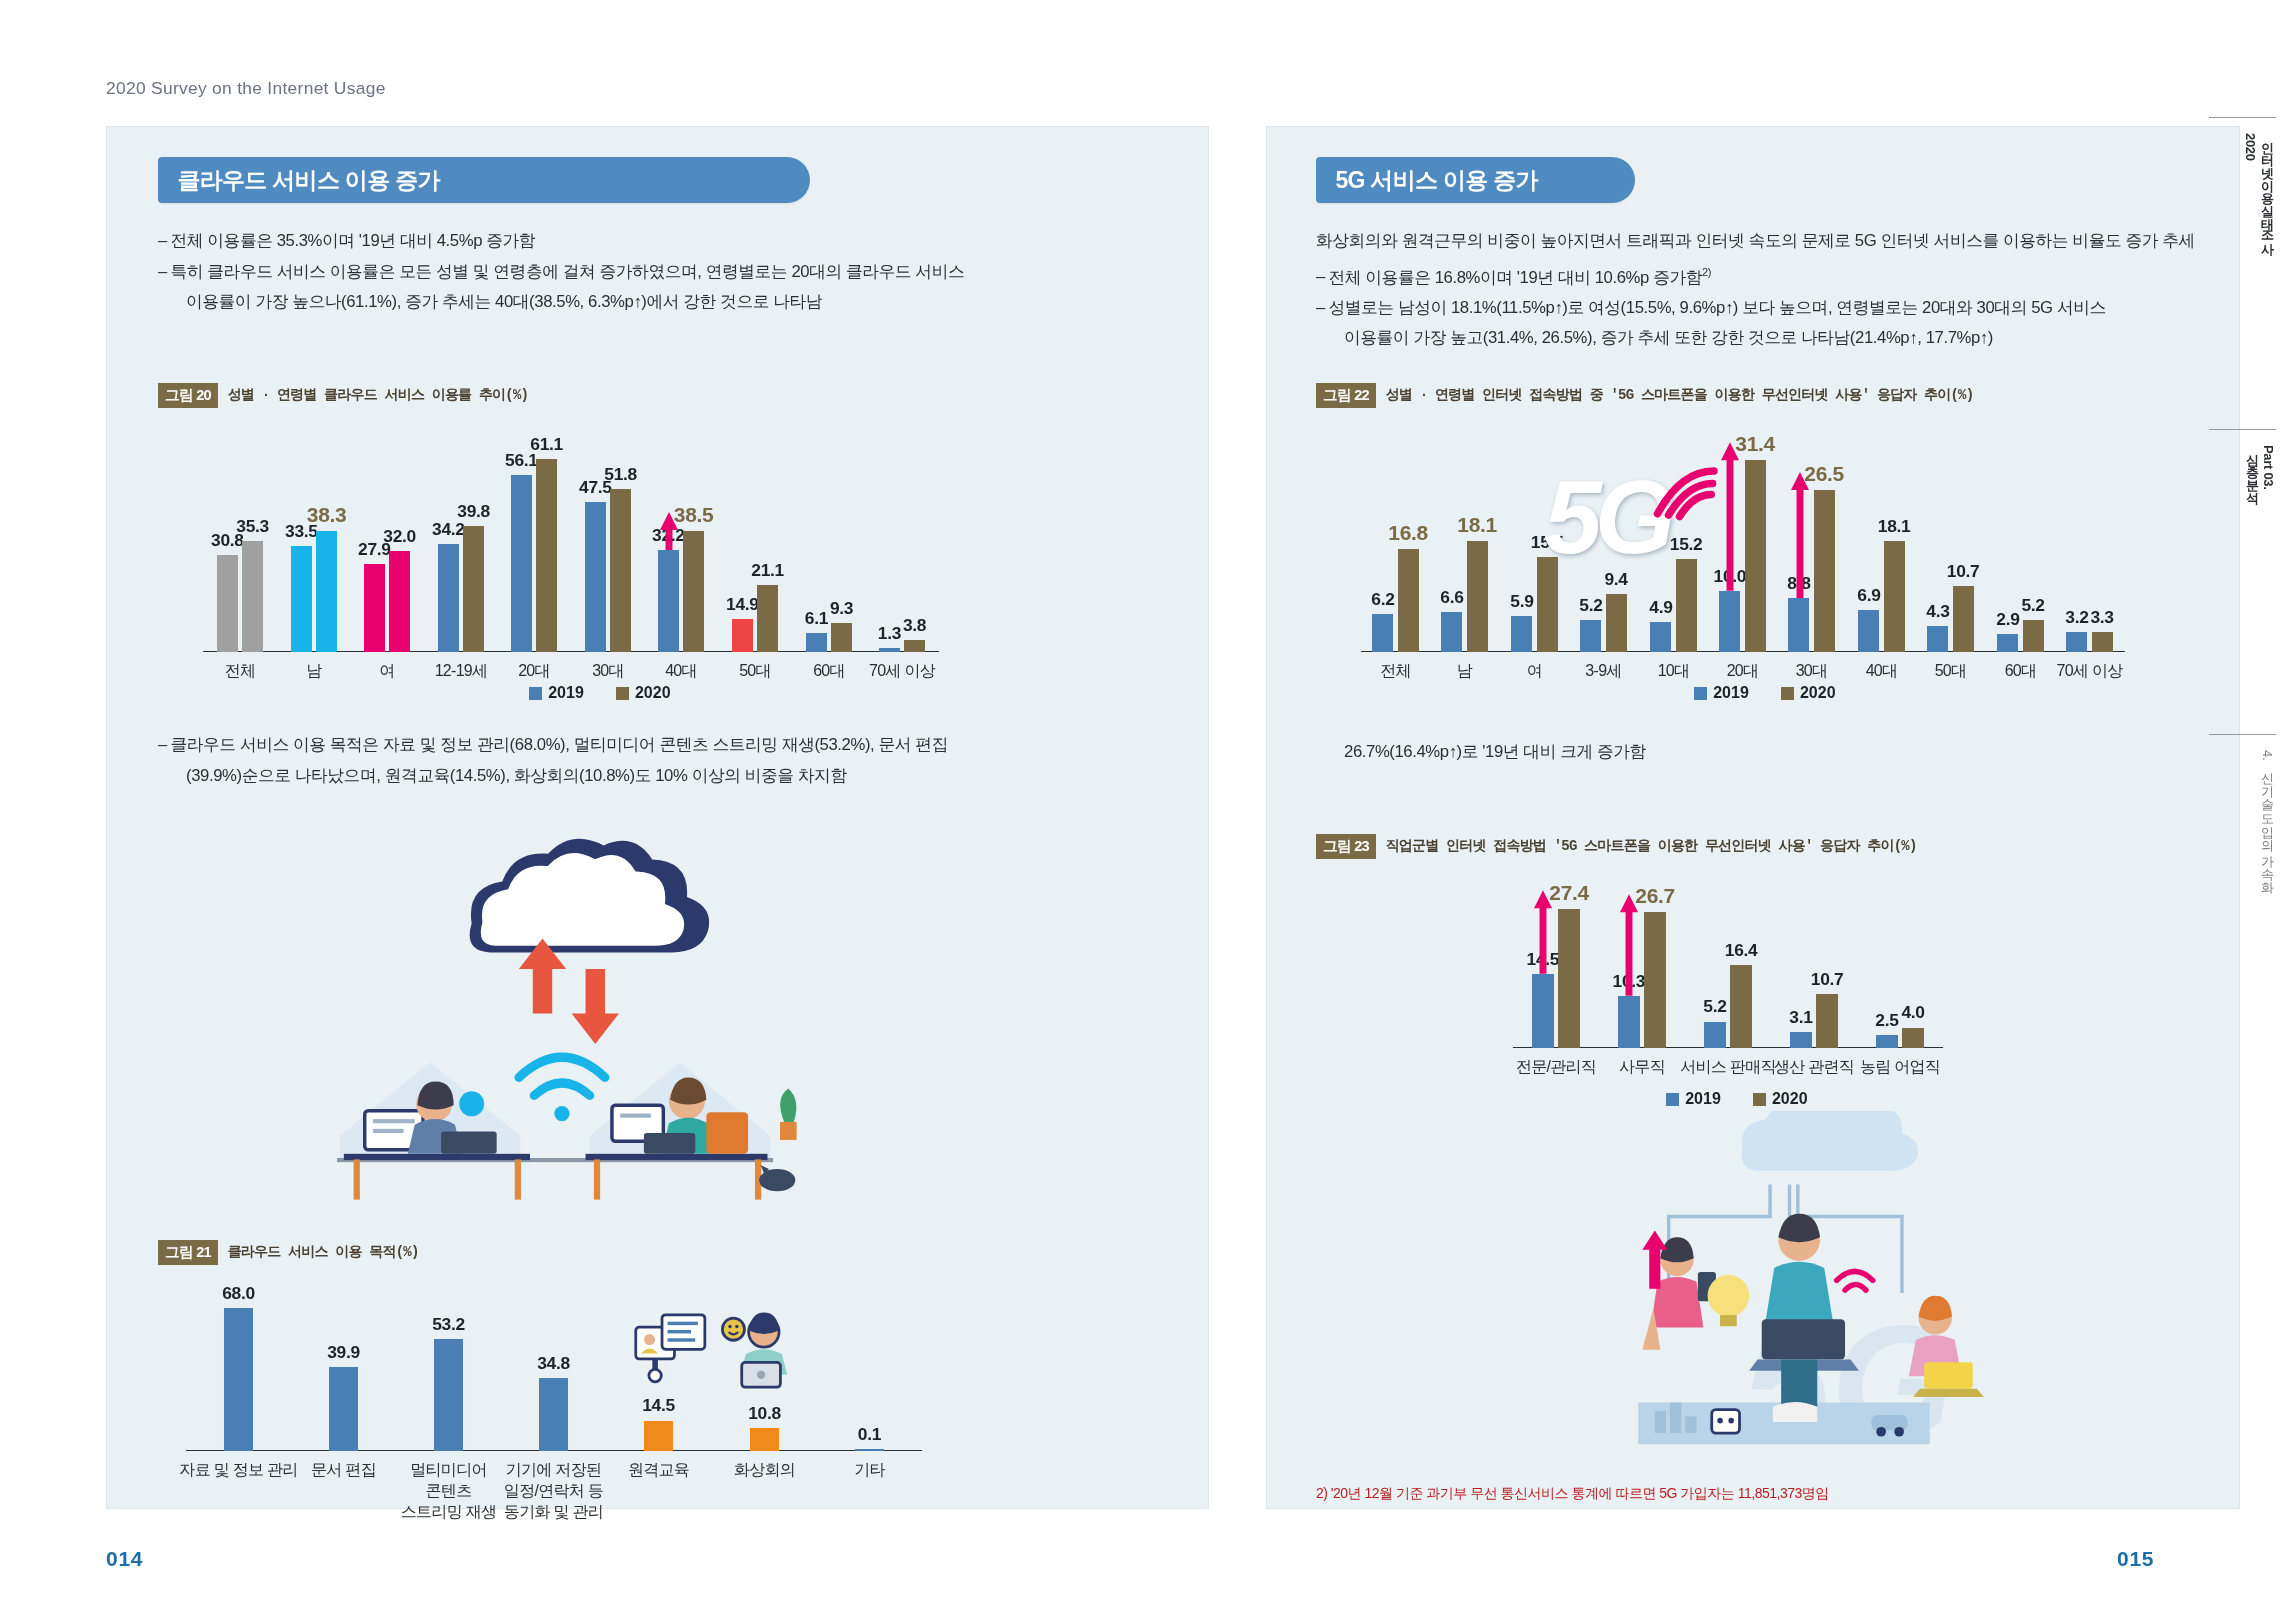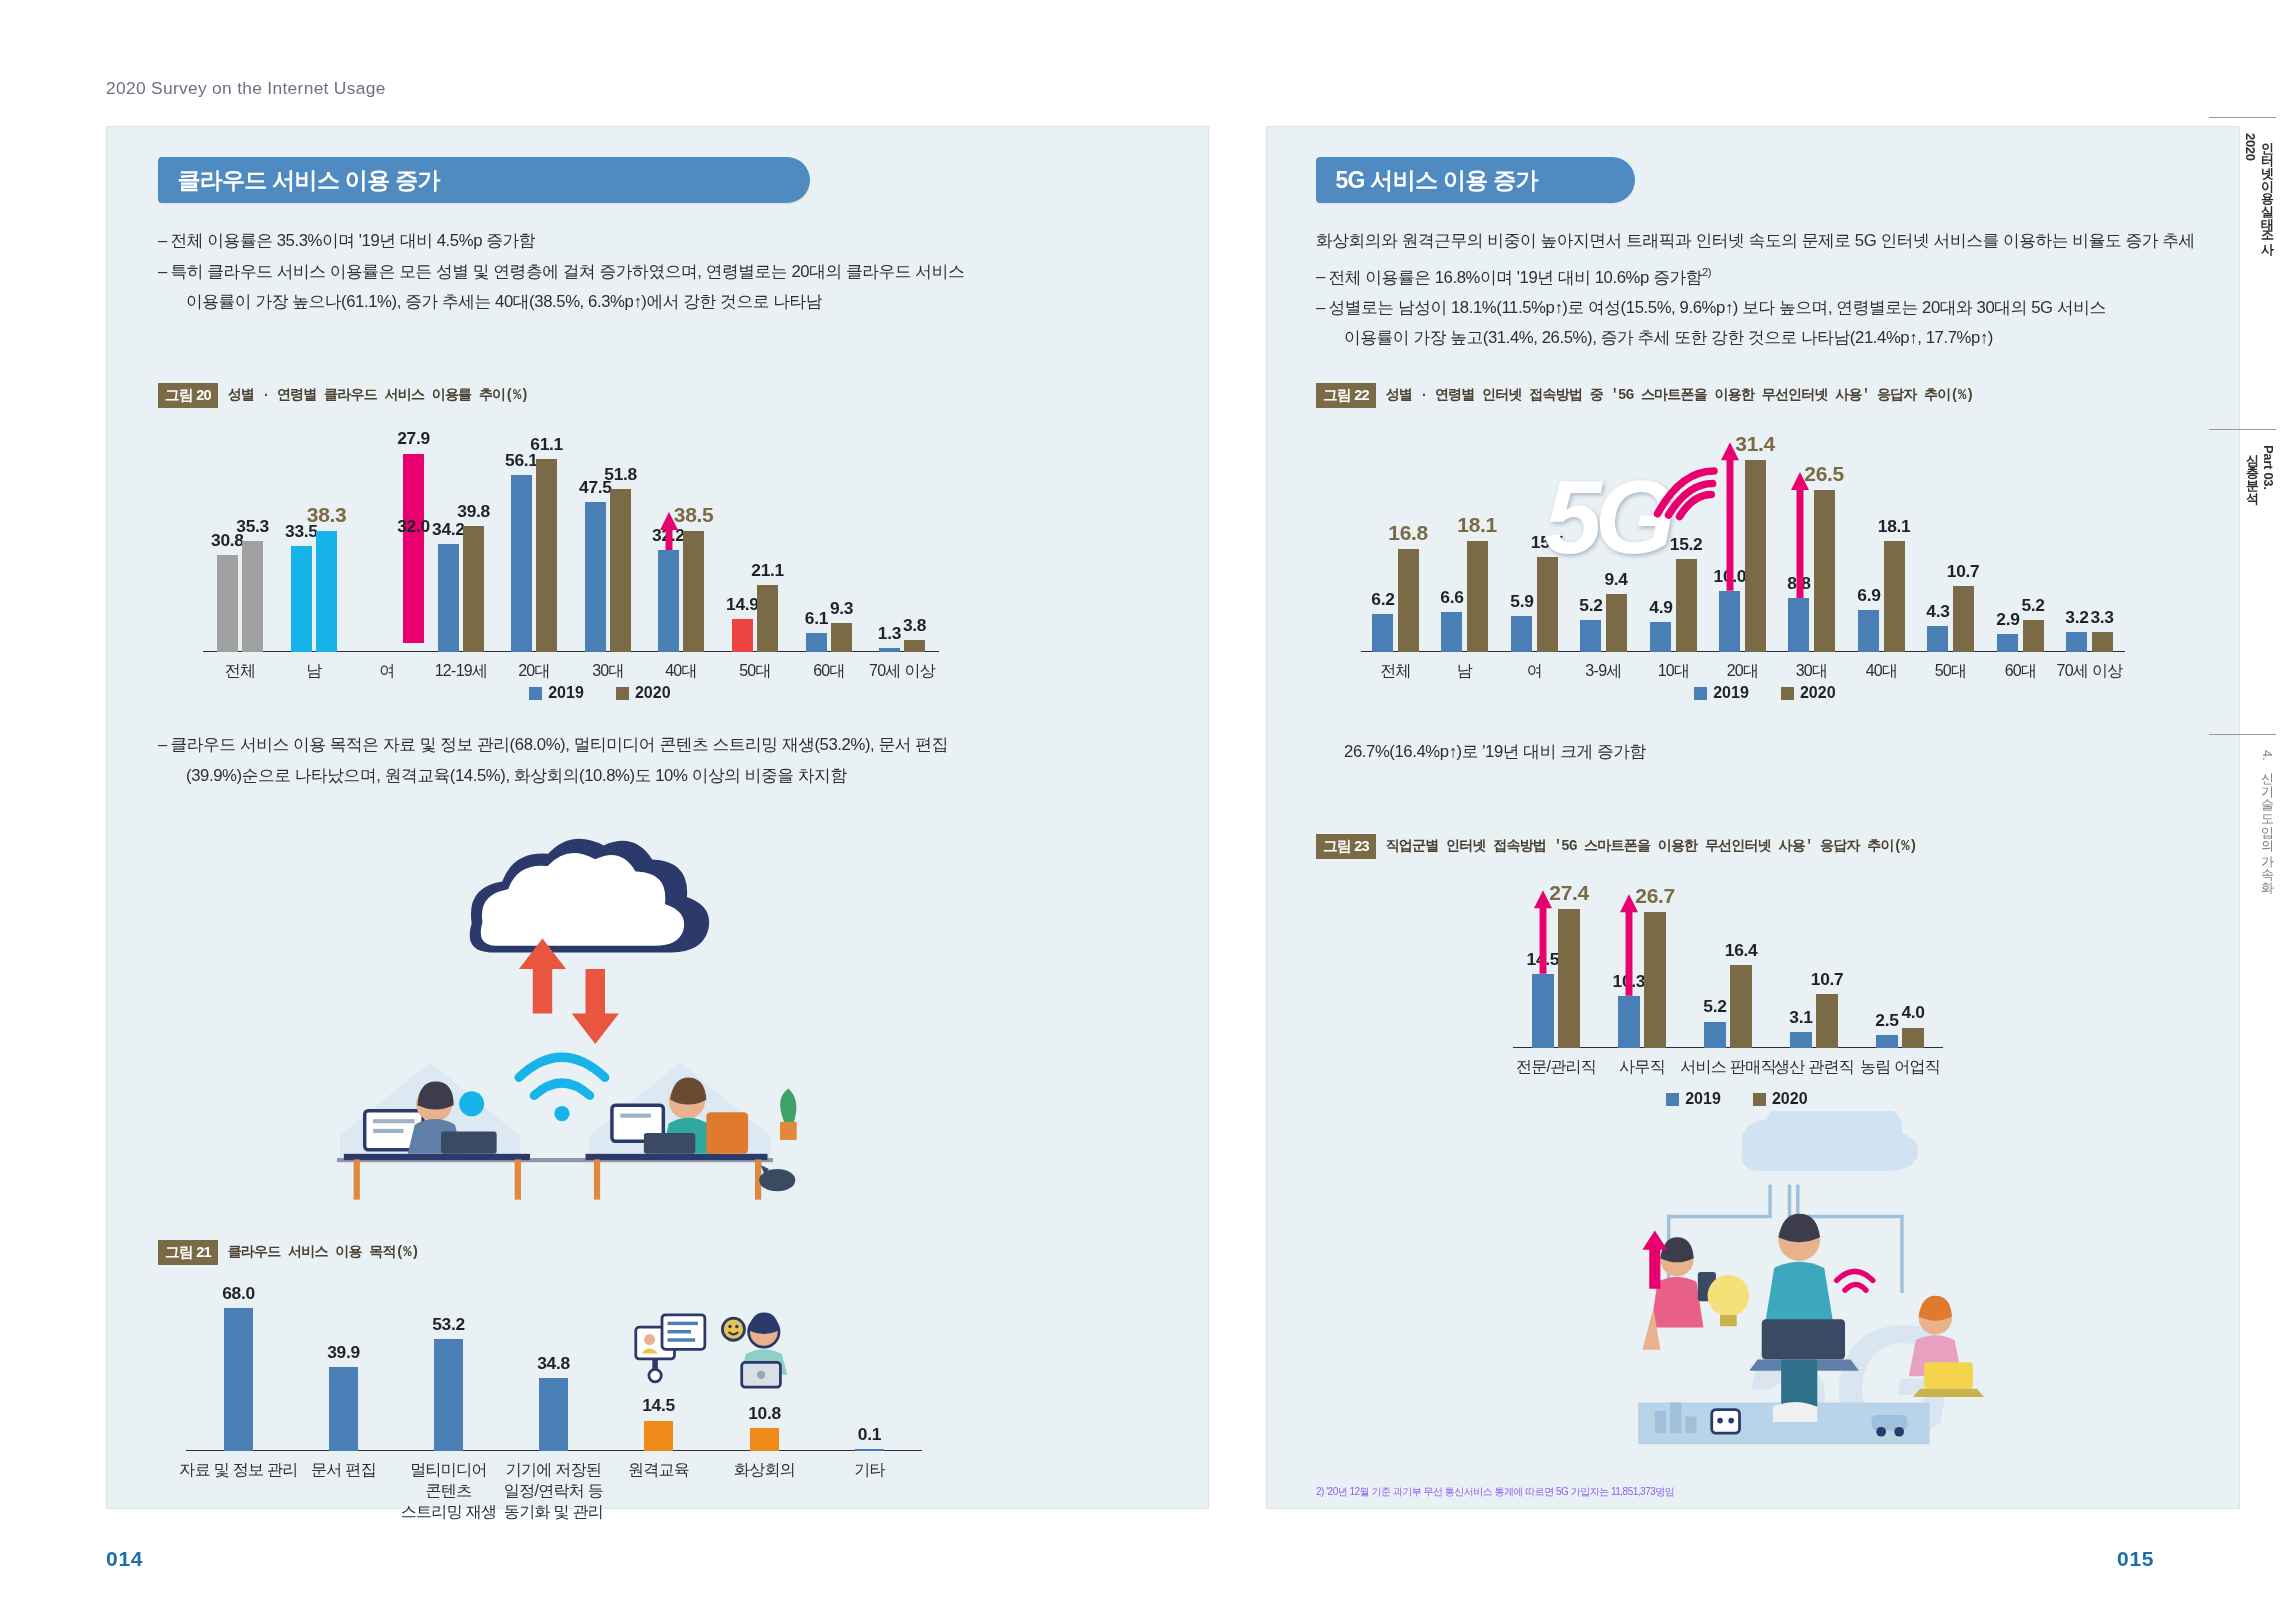--- a/index.html
+++ b/index.html
@@ -48,21 +48,21 @@
   .arrow svg{display:block;}
 
   
   .pageno{position:absolute;font-size:21px;font-weight:bold;color:#1b6ea8;letter-spacing:0.7px;}
 
   
   .sidetab{position:absolute;left:2209px;width:67px;writing-mode:vertical-rl;text-orientation:mixed;
            font-size:13px;color:#7d7d7d;letter-spacing:-0.3px;border-top:1.4px solid #9a9a9a;padding-top:15.3px;}
   .sidetab.dark{color:#2b2f33;font-weight:bold;}
 
-  .footnote{position:absolute;font-size:10px;color:#8b5cf6;letter-spacing:-0.5px;text-align:center;}
+  .footnote{position:absolute;font-size:14px;color:#b91c1c;letter-spacing:-0.5px;text-align:center;}
 
   
   .illus{position:absolute;}
   .big5g{position:absolute;font-size:104px;font-weight:bold;color:#ffffff;
          text-shadow:1.4px 2.1px 4.2px rgba(90,110,130,.45);letter-spacing:-7px;font-style:italic;}
 </style>
 </head>
 <body>
 
 <div class="page">
@@ -100,21 +100,21 @@
         </div>
         <div class="grp" style="left: 74px; width: 74px; height: 208px;">
           <div class="bar" style="width: 21px; height: 106px; background: rgb(24, 180, 233); margin-left: 0px;">
             <span class="vlabel">33.5</span>
           </div>
           <div class="bar" style="width: 21px; height: 121px; background: rgb(24, 180, 233); margin-left: 4.2px;">
             <span class="vlabel olive">38.3</span>
           </div>
           <div class="xlab">남</div>
         </div>
-        <div class="grp" style="left: 147px; width: 74px; height: 208px; flex-direction: column;">
+        <div class="grp" style="left: 147px; width: 74px; height: 208px;">
           <div class="bar" style="width: 21px; height: 88px; background: rgb(232, 0, 111); margin-left: 0px;">
             <span class="vlabel">27.9</span>
           </div>
           <div class="bar" style="width: 21px; height: 101px; background: rgb(232, 0, 111); margin-left: 4.2px;">
             <span class="vlabel">32.0</span>
           </div>
           <div class="xlab">여</div>
         </div>
         <div class="grp" style="left: 221px; width: 74px; height: 208px;">
           <div class="bar" style="width: 21px; height: 108px; background: rgb(74, 127, 181); margin-left: 0px;">

